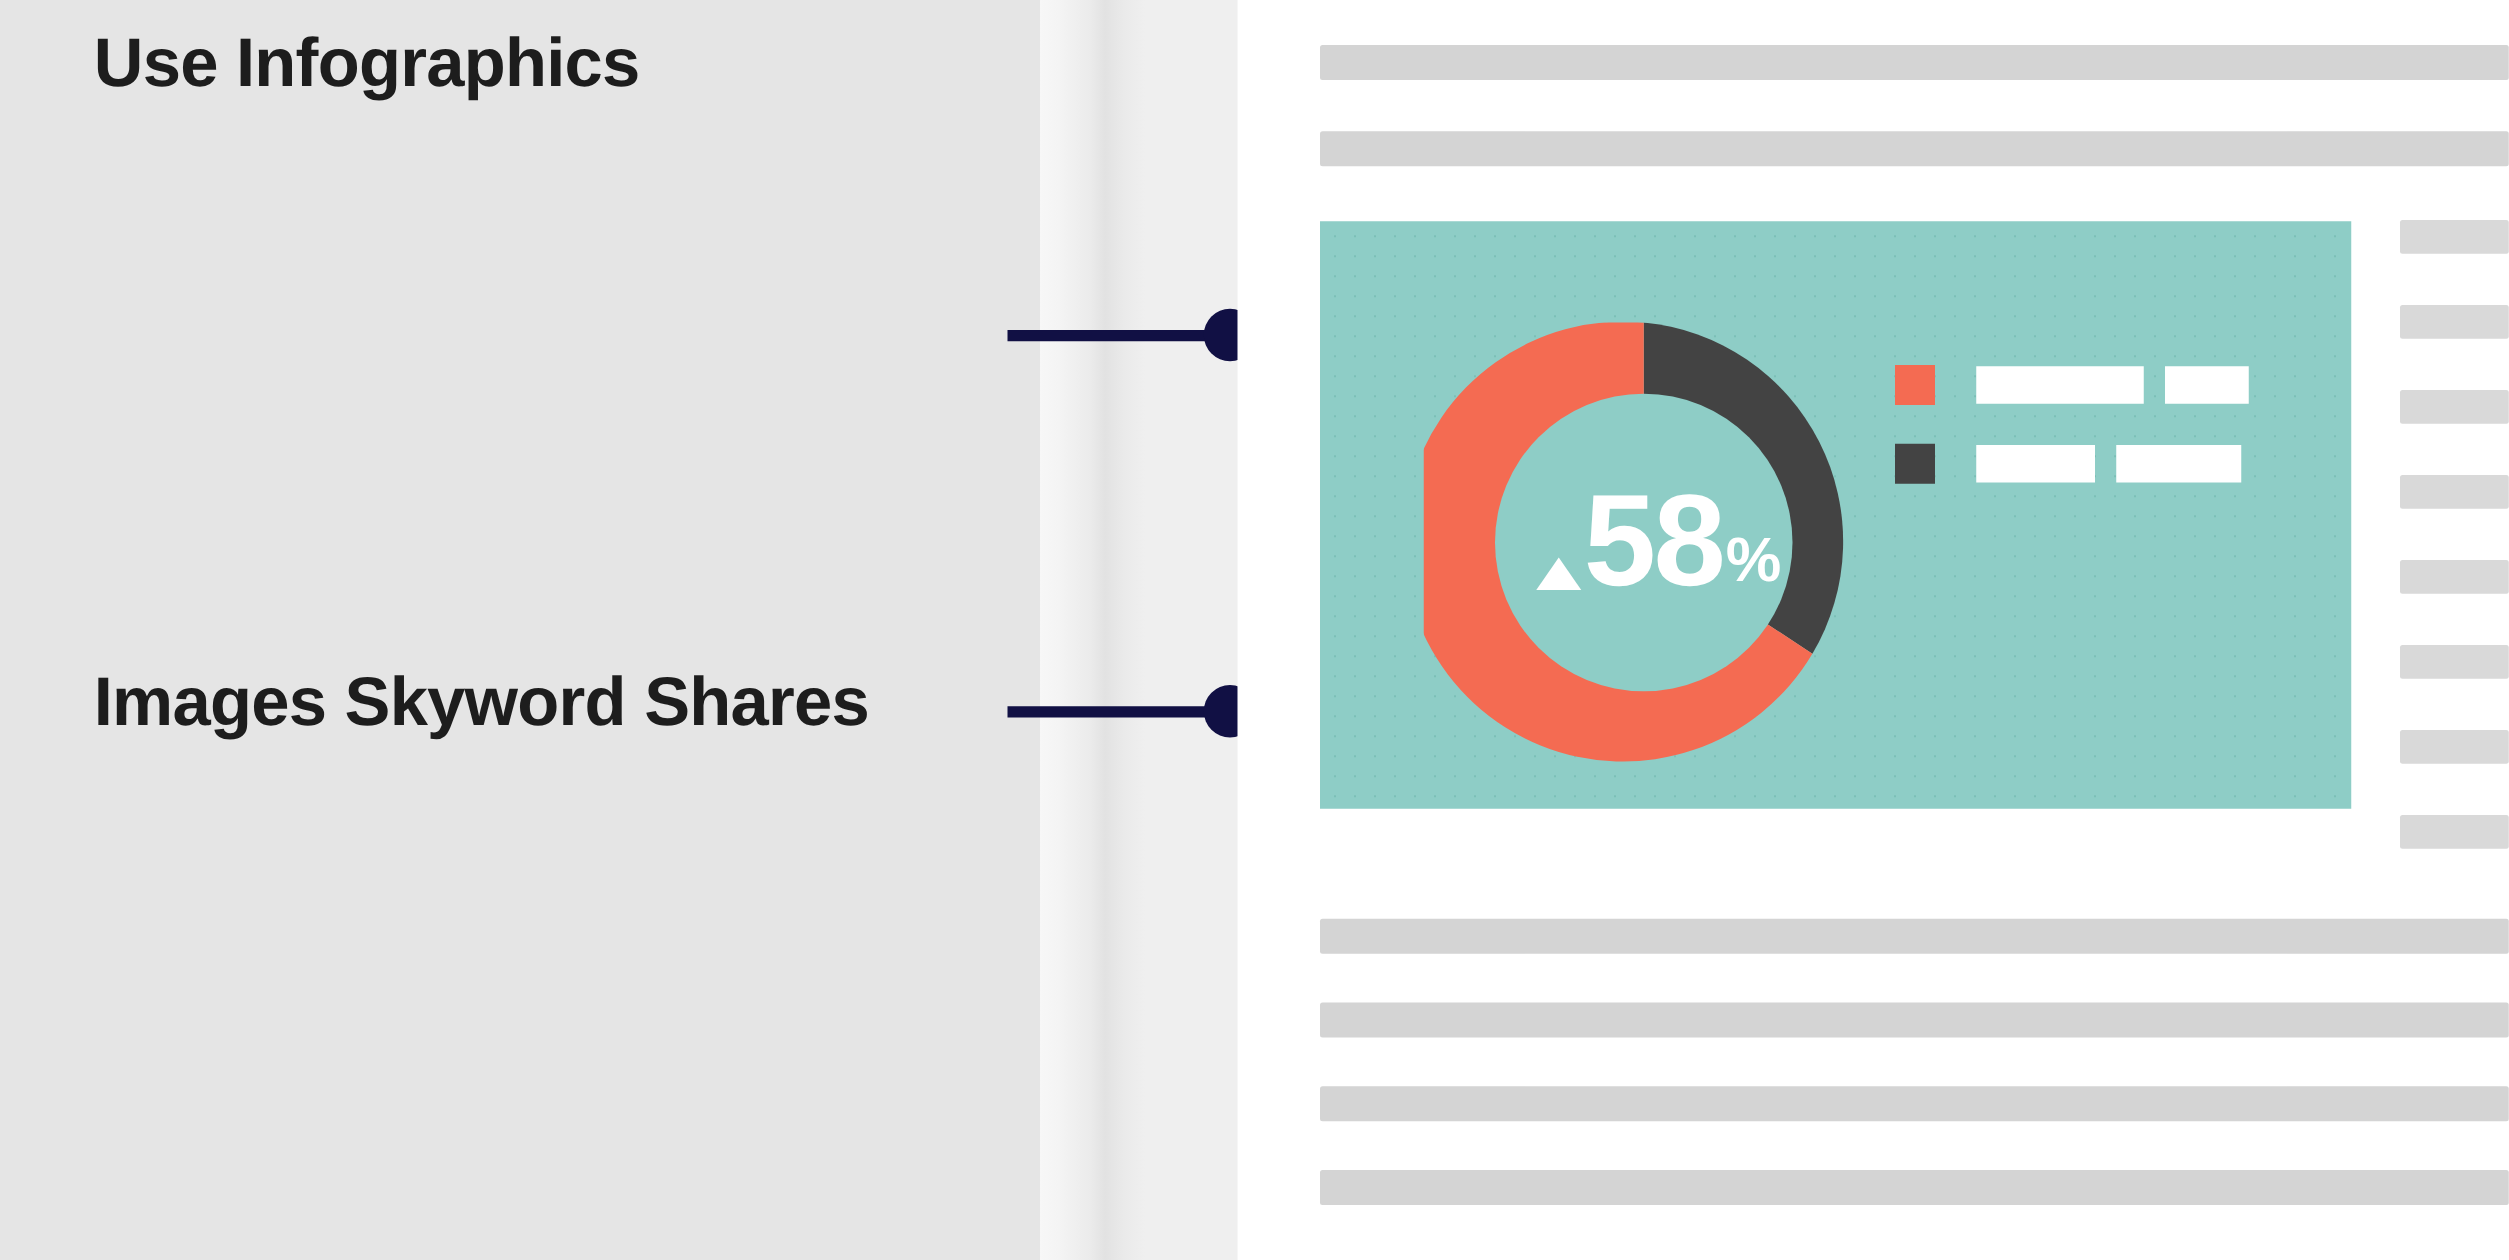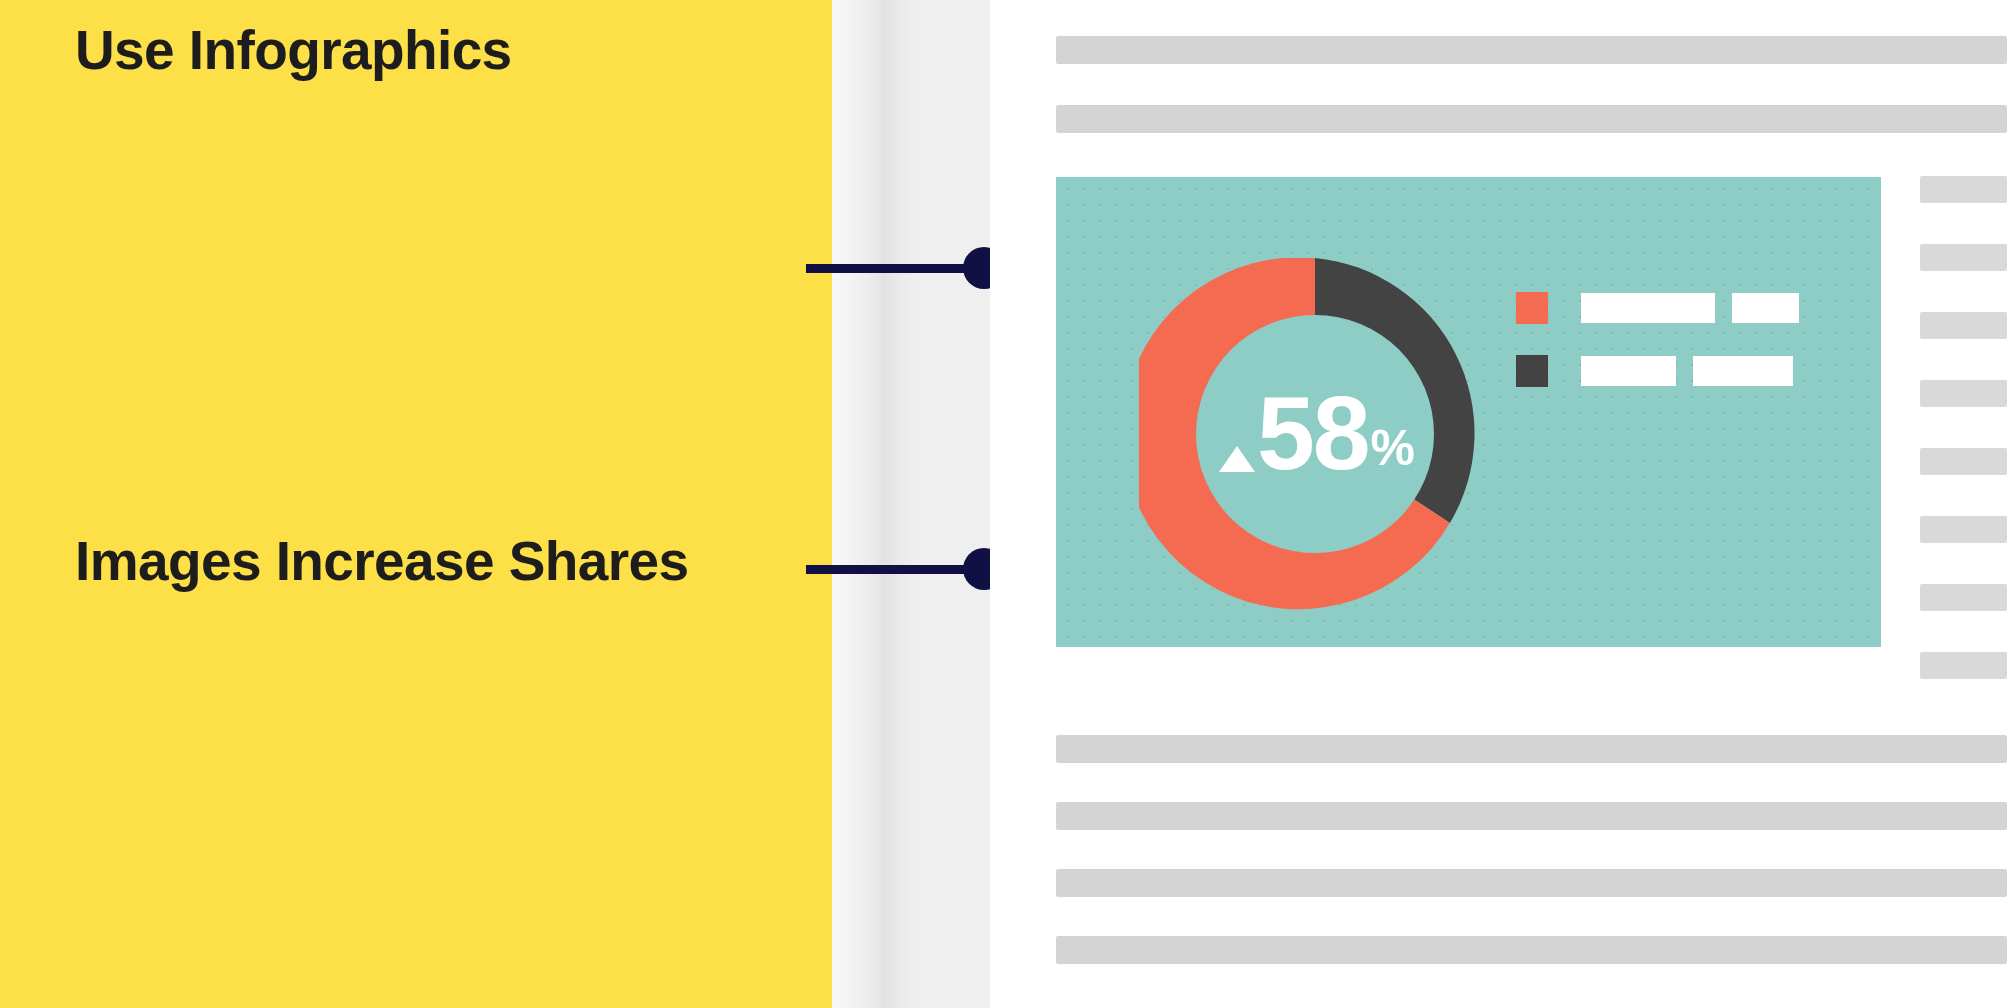--- a/index.html
+++ b/index.html
@@ -24,21 +24,21 @@
     background: #ffffff;
   }
 
   
   .left-panel {
     position: absolute;
     left: 0;
     top: 0;
     width: 832px;
     height: 1008px;
-    background: #fde047;
+    background: #e5e5e5;
     padding-left: 20px;
   }
 
   
   .fold-gradient {
     position: absolute;
     left: 832px;
     top: 0;
     width: 84px;
     height: 1008px;
@@ -172,21 +172,21 @@
     position: absolute;
     left: 83px;
     top: 81px;
     width: 352px;
     height: 352px;
   }
   .donut-svg { display: block; }
 
   .donut-center-label {
     position: absolute;
-    left: 0;
+    left: 10px;
     top: 0;
     width: 352px;
     height: 352px;
     display: flex;
     align-items: center;
     justify-content: center;
     pointer-events: none;
     text-align: right;
   }
   .center-inner {
@@ -259,21 +259,21 @@
 
 <div id="canvas">
 
   <div class="left-panel">
 
     <div class="block block-1">
       <h1 class="heading">Use Infographics</h1>
     </div>
 
     <div class="block block-2">
-      <h1 class="heading">Images Increase Shares</h1>
+      <h1 class="heading">Images Skyword Shares</h1>
     </div>
 
   </div>
 
   <div class="fold-gradient"></div>
   <div class="fold-band"></div>
   <div class="fold-edge"></div>
 
   <div class="connector connector-1"></div>
   <div class="connector-dot connector-dot-1"></div>

